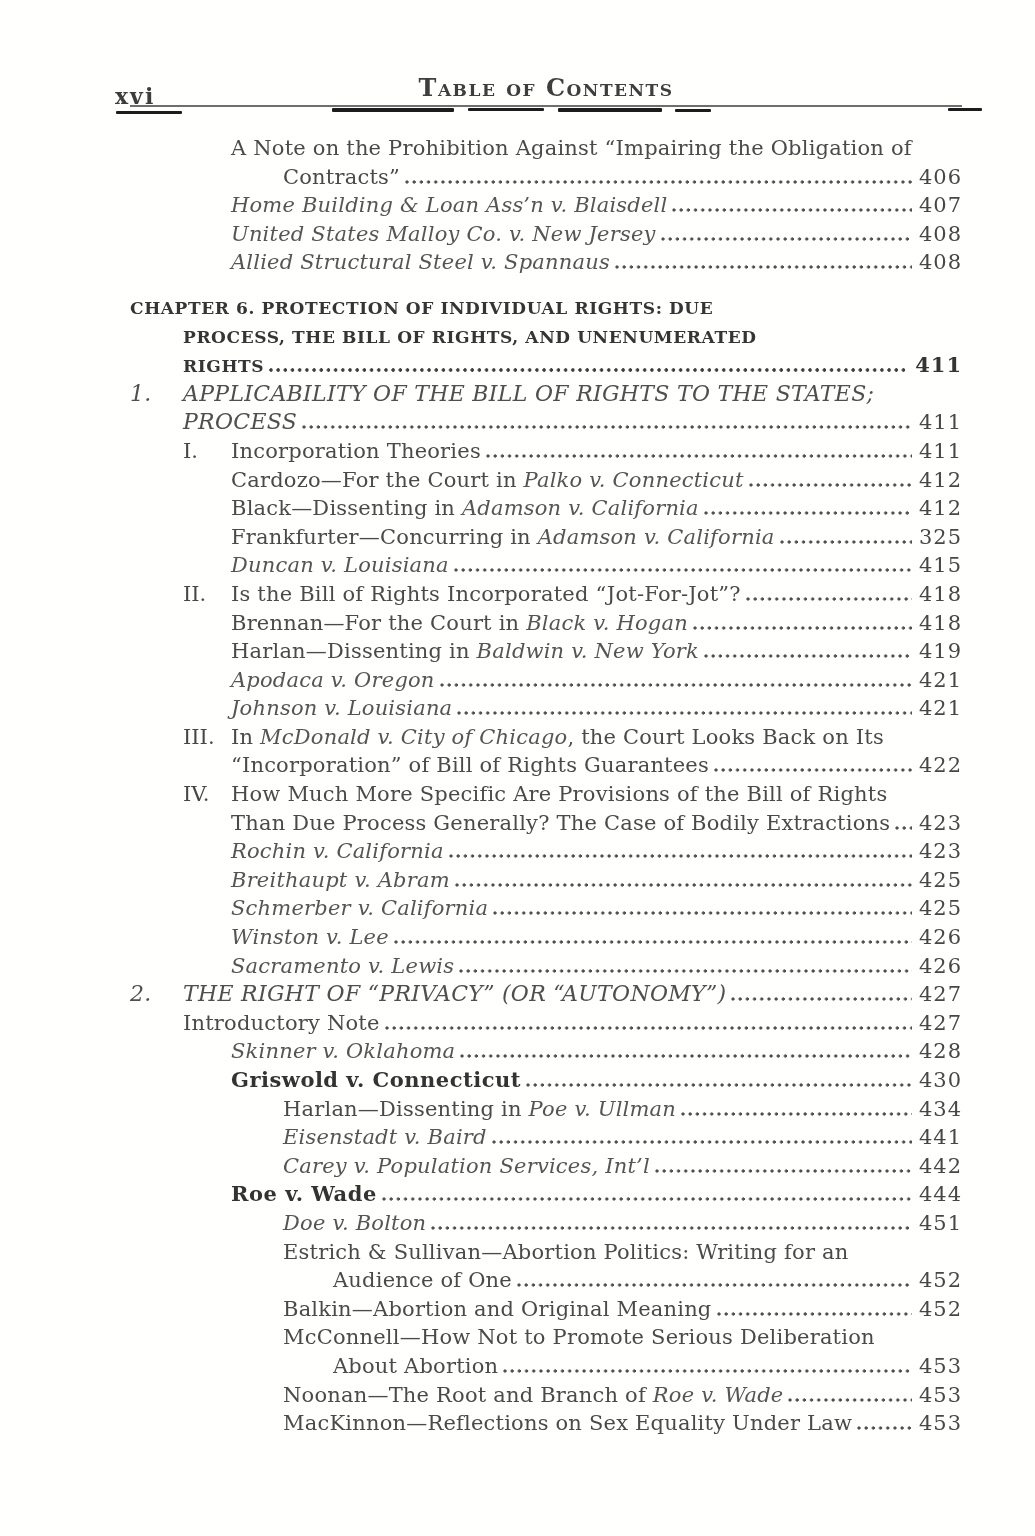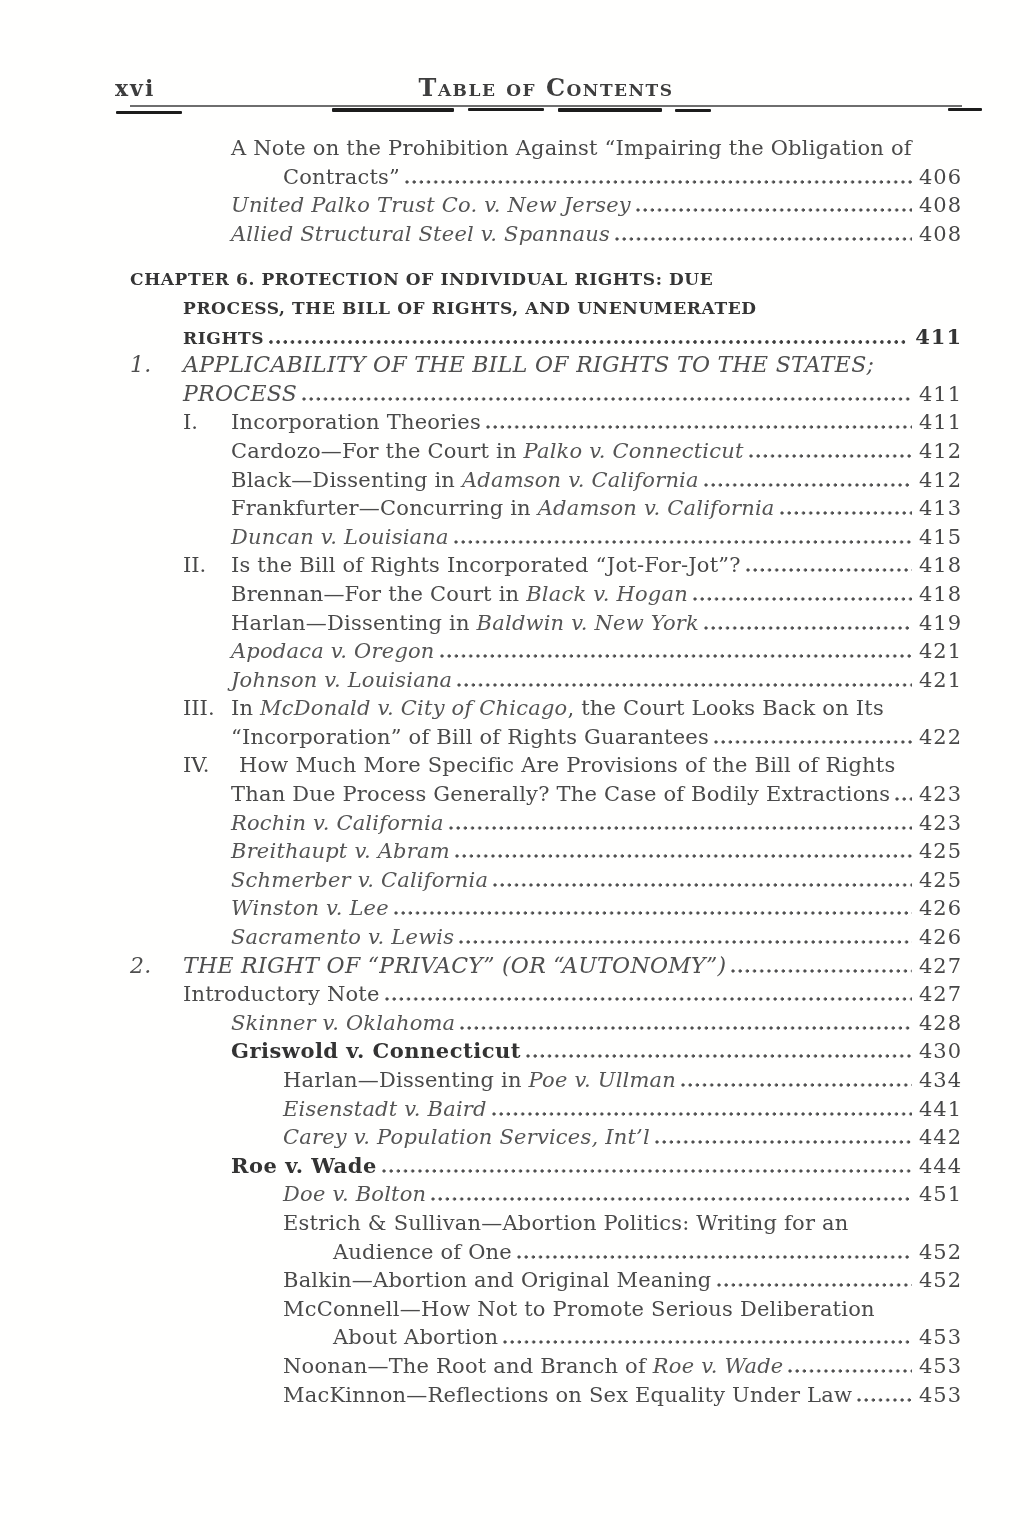--- a/index.html
+++ b/index.html
@@ -9,21 +9,21 @@
     font-family:"DejaVu Serif","Liberation Serif",serif;
     color:#4a4a4a;
     overflow:hidden;
   }
   .sheet{position:relative;width:1035px;height:1536px;background:#fffffe;}
   .column{position:absolute;left:130px;top:76px;width:832px;}
 
   
   .hdr{position:relative;height:26px;}
   .folio{
-    position:absolute;left:-15px;top:0;
+    position:absolute;left:-15px;top:8px;
     font-weight:bold;font-size:22px;letter-spacing:2px;color:#3d3d3d;
     line-height:24px;
   }
   .title{
     position:absolute;left:0;right:0;top:0;text-align:center;
     font-variant:small-caps;font-weight:bold;font-size:24px;
     letter-spacing:1.5px;color:#3e3e3e;line-height:24px;
   }
   .rule{position:relative;margin-top:3px;height:2px;background:#6e6e6e;}
   .smudge{position:absolute;background:#1c1c1c;border-radius:1px;}
@@ -82,21 +82,26 @@
     <div class="toc">
         <div class="line" style="padding-left: 101px;">
           <span class="txt"><span>A Note on the Prohibition Against “Impairing the Obligation of</span></span>
         </div>
         <div class="line" style="padding-left: 153px;">
           <span class="txt"><span>Contracts”</span></span>
           <span class="dots"></span>
           <span class="page">406</span>
         </div>
         <div class="line" style="padding-left: 101px;">
-          <span class="txt"><span class="it">United Palko Trust Co. v. New Jersey</span></span>
+          <span class="txt"><span class="it">Home Building &amp; Loan Ass’n v. Blaisdell</span></span>
+          <span class="dots"></span>
+          <span class="page">407</span>
+        </div>
+        <div class="line" style="padding-left: 101px;">
+          <span class="txt"><span class="it">United States Malloy Co. v. New Jersey</span></span>
           <span class="dots"></span>
           <span class="page">408</span>
         </div>
         <div class="line" style="padding-left: 101px;">
           <span class="txt"><span class="it">Allied Structural Steel v. Spannaus</span></span>
           <span class="dots"></span>
           <span class="page">408</span>
         </div>
         <div class="line chapter gap" style="padding-left: 0px;">
           <span class="txt"><span>CHAPTER 6. PROTECTION OF INDIVIDUAL RIGHTS: DUE</span></span>
@@ -130,21 +135,21 @@
           <span class="page">412</span>
         </div>
         <div class="line" style="padding-left: 101px;">
           <span class="txt"><span>Black—Dissenting in </span><span class="it">Adamson v. California</span></span>
           <span class="dots"></span>
           <span class="page">412</span>
         </div>
         <div class="line" style="padding-left: 101px;">
           <span class="txt"><span>Frankfurter—Concurring in </span><span class="it">Adamson v. California</span></span>
           <span class="dots"></span>
-          <span class="page">413</span>
+          <span class="page">325</span>
         </div>
         <div class="line" style="padding-left: 101px;">
           <span class="txt"><span class="it">Duncan v. Louisiana</span></span>
           <span class="dots"></span>
           <span class="page">415</span>
         </div>
         <div class="line" style="padding-left: 53px;">
           <span class="label" style="width: 48px;">II.</span>
           <span class="txt"><span>Is the Bill of Rights Incorporated “Jot-For-Jot”?</span></span>
           <span class="dots"></span>
@@ -172,21 +177,21 @@
         </div>
         <div class="line" style="padding-left: 53px;">
           <span class="label" style="width: 48px;">III.</span>
           <span class="txt"><span>In </span><span class="it">McDonald v. City of Chicago</span><span>, the Court Looks Back on Its</span></span>
         </div>
         <div class="line" style="padding-left: 101px;">
           <span class="txt"><span>“Incorporation” of Bill of Rights Guarantees</span></span>
           <span class="dots"></span>
           <span class="page">422</span>
         </div>
-        <div class="line" style="padding-left: 53px; gap: 8px;">
+        <div class="line" style="padding-left: 53px;">
           <span class="label" style="width: 48px;">IV.</span>
           <span class="txt"><span>How Much More Specific Are Provisions of the Bill of Rights</span></span>
         </div>
         <div class="line" style="padding-left: 101px;">
           <span class="txt"><span>Than Due Process Generally? The Case of Bodily Extractions</span></span>
           <span class="dots"></span>
           <span class="page">423</span>
         </div>
         <div class="line" style="padding-left: 101px;">
           <span class="txt"><span class="it">Rochin v. California</span></span>

